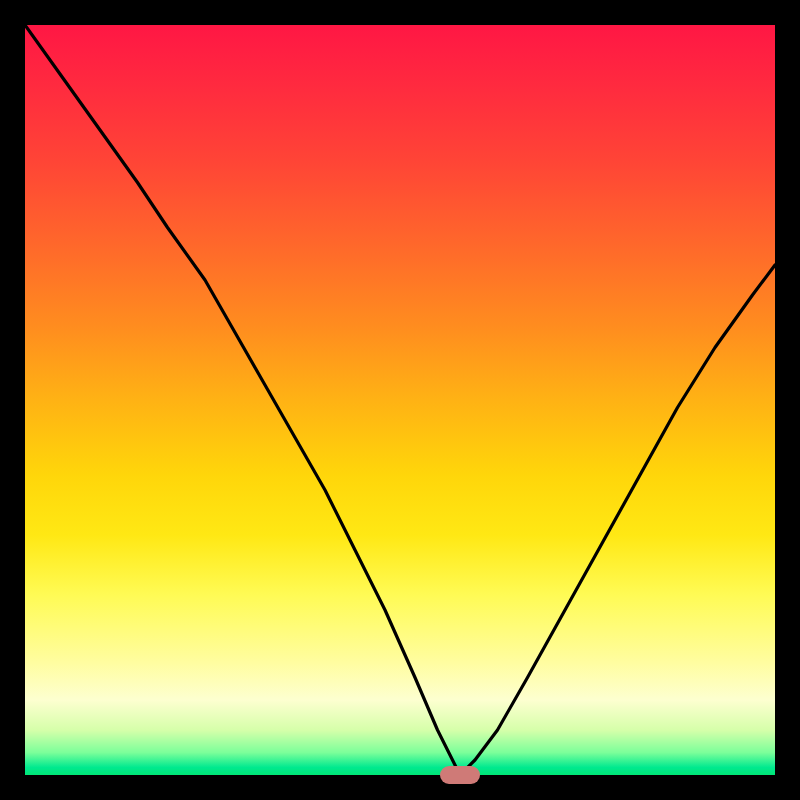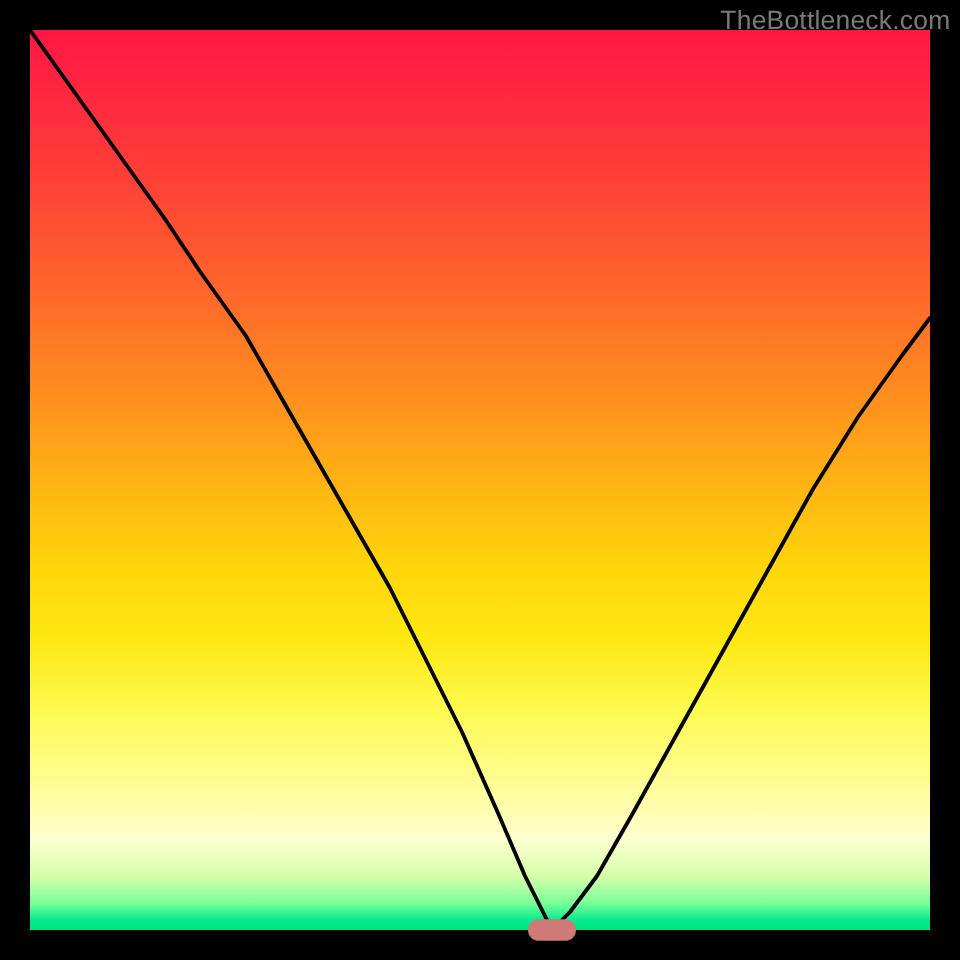--- a/index.html
+++ b/index.html
@@ -69,14 +69,13 @@
 </head>
 <body>
 
 <div class="chart-container">
   <div class="plot-area">
     <svg class="curve-svg" viewBox="0 0 750 750" preserveAspectRatio="none">
       <path id="curve-path" d="M0.0 0.0 L37.5 52.5 L75.0 105.0 L112.5 157.5 L142.5 202.5 L180.0 255.0 L210.0 307.5 L240.0 360.0 L270.0 412.5 L300.0 465.0 L330.0 525.0 L360.0 585.0 L390.0 652.5 L412.5 705.0 L427.5 735.0 L435.0 750.0 L450.0 735.0 L472.5 705.0 L502.5 652.5 L540.0 585.0 L577.5 517.5 L615.0 450.0 L652.5 382.5 L690.0 322.5 L727.5 270.0 L750.0 240.0" fill="none" stroke="#000" stroke-width="3.2" stroke-linecap="round" stroke-linejoin="round"></path>
     </svg>
     <div class="marker" id="marker" style="left: 435px; top: 750px; background: rgb(207, 122, 119);"></div>
   </div>
-  <div class="watermark">TheBottleneck.com</div>
 </div>
 
 </body></html>

